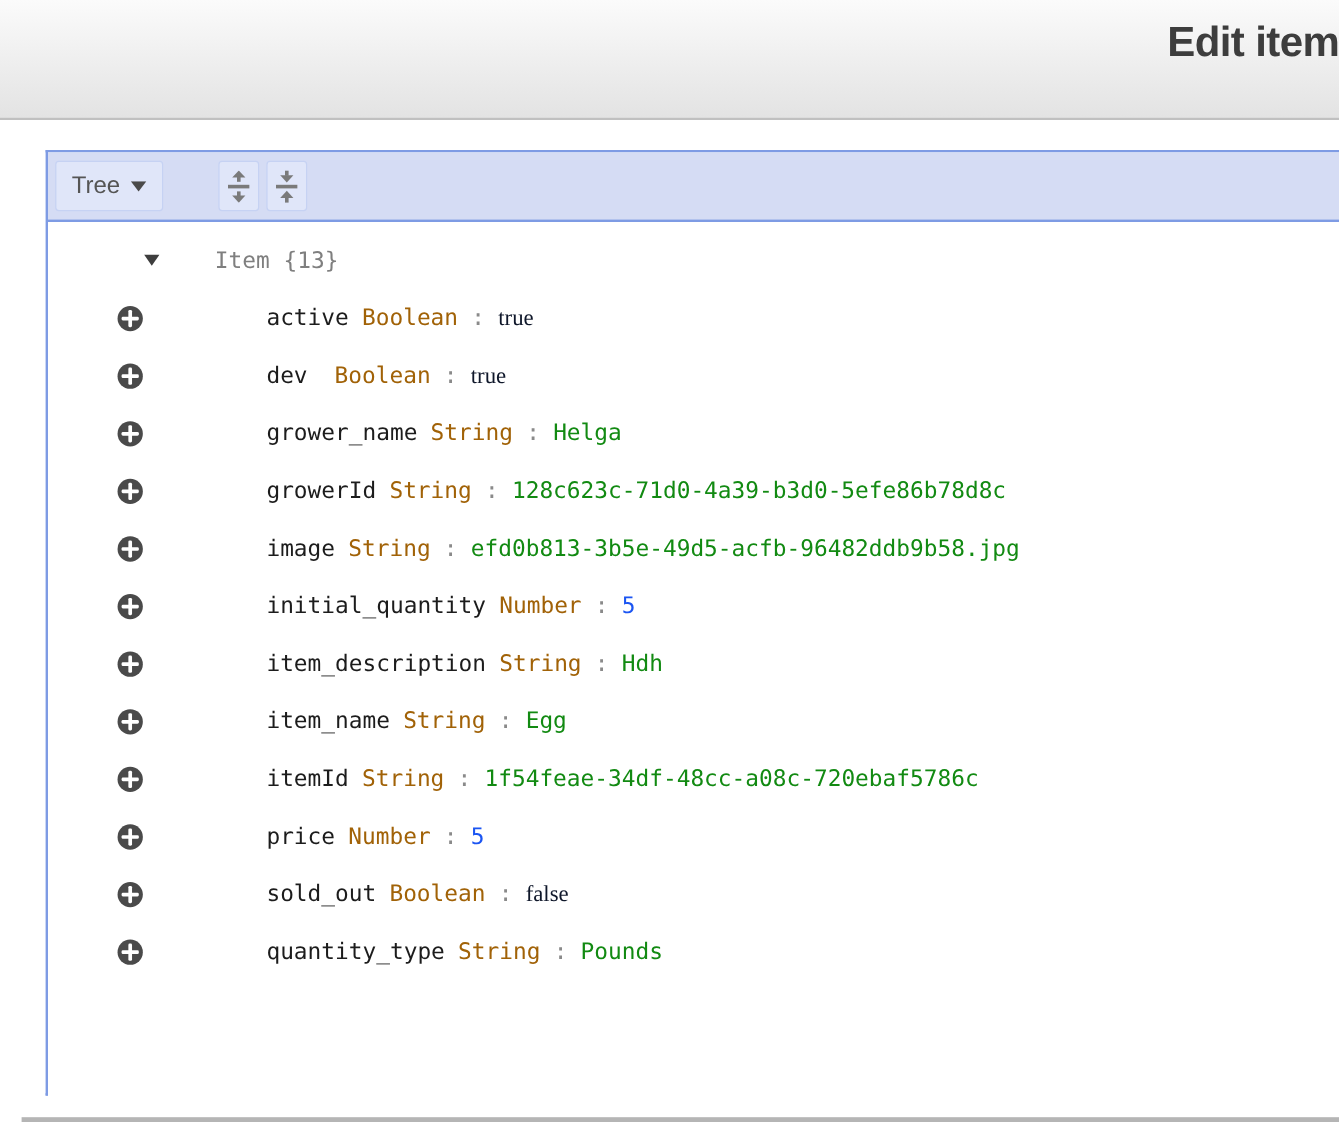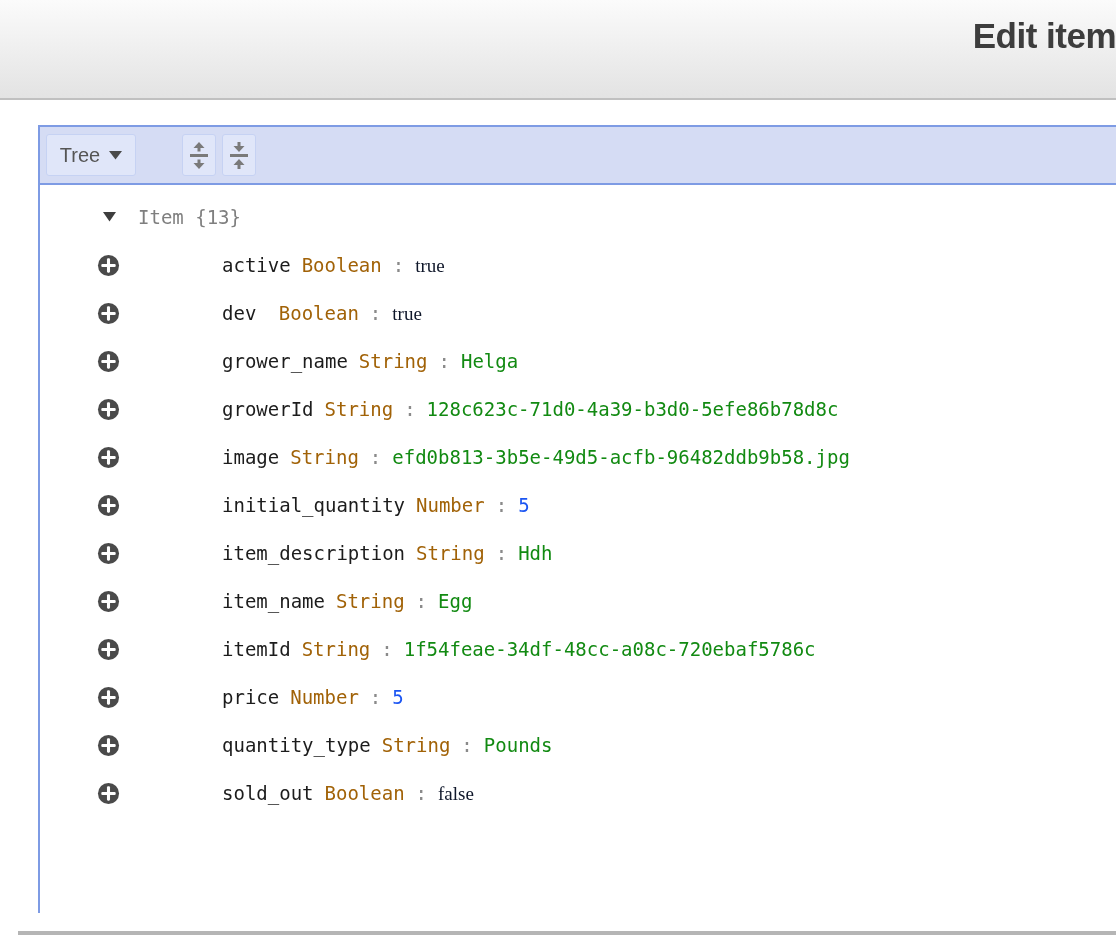--- a/index.html
+++ b/index.html
@@ -72,21 +72,22 @@
     padding-top: 8px;
     font-family: "DejaVu Sans Mono", monospace;
     font-size: 19px;
     color: #1c1c1c;
     overflow: hidden;
   }
   .root-row {
     height: 48px;
     display: flex;
     align-items: center;
-    padding-left: 63px;
+    padding-left: 80px;
+    gap: 24px;
   }
   .root-toggle {
     background: none; border: none; padding: 0; margin: 0;
     cursor: pointer;
     display: inline-flex; align-items: center;
   }
   .root-label {
     margin-left: 22px;
     color: #7f7f7f;
     white-space: pre;
@@ -302,33 +303,33 @@
 
   <div class="tree-row">
     <button class="row-action">
       <svg width="23" height="23" viewBox="0 0 24 24">
         <circle cx="12" cy="12" r="11" fill="#4a4a4a"></circle>
         <rect x="10.4" y="4.5" width="3.2" height="15" rx="1.2" fill="#ffffff"></rect>
         <rect x="4.5" y="10.4" width="15" height="3.2" rx="1.2" fill="#ffffff"></rect>
       </svg>
     </button>
     <div class="row-text">
+      <span class="fname">sold_out</span><span class="ftype">Boolean</span><span class="fsep">:</span><span class="fvalue val-boolean">false</span>
+    </div>
+  </div>
+
+  <div class="tree-row">
+    <button class="row-action">
+      <svg width="23" height="23" viewBox="0 0 24 24">
+        <circle cx="12" cy="12" r="11" fill="#4a4a4a"></circle>
+        <rect x="10.4" y="4.5" width="3.2" height="15" rx="1.2" fill="#ffffff"></rect>
+        <rect x="4.5" y="10.4" width="15" height="3.2" rx="1.2" fill="#ffffff"></rect>
+      </svg>
+    </button>
+    <div class="row-text">
       <span class="fname">quantity_type</span><span class="ftype">String</span><span class="fsep">:</span><span class="fvalue val-string">Pounds</span>
     </div>
   </div>
-
-  <div class="tree-row">
-    <button class="row-action">
-      <svg width="23" height="23" viewBox="0 0 24 24">
-        <circle cx="12" cy="12" r="11" fill="#4a4a4a"></circle>
-        <rect x="10.4" y="4.5" width="3.2" height="15" rx="1.2" fill="#ffffff"></rect>
-        <rect x="4.5" y="10.4" width="15" height="3.2" rx="1.2" fill="#ffffff"></rect>
-      </svg>
-    </button>
-    <div class="row-text">
-      <span class="fname">sold_out</span><span class="ftype">Boolean</span><span class="fsep">:</span><span class="fvalue val-boolean">false</span>
-    </div>
-  </div>
 </div>
   </div>
 </div>
 
 <div class="footer-divider"></div>
 
 </body></html>

